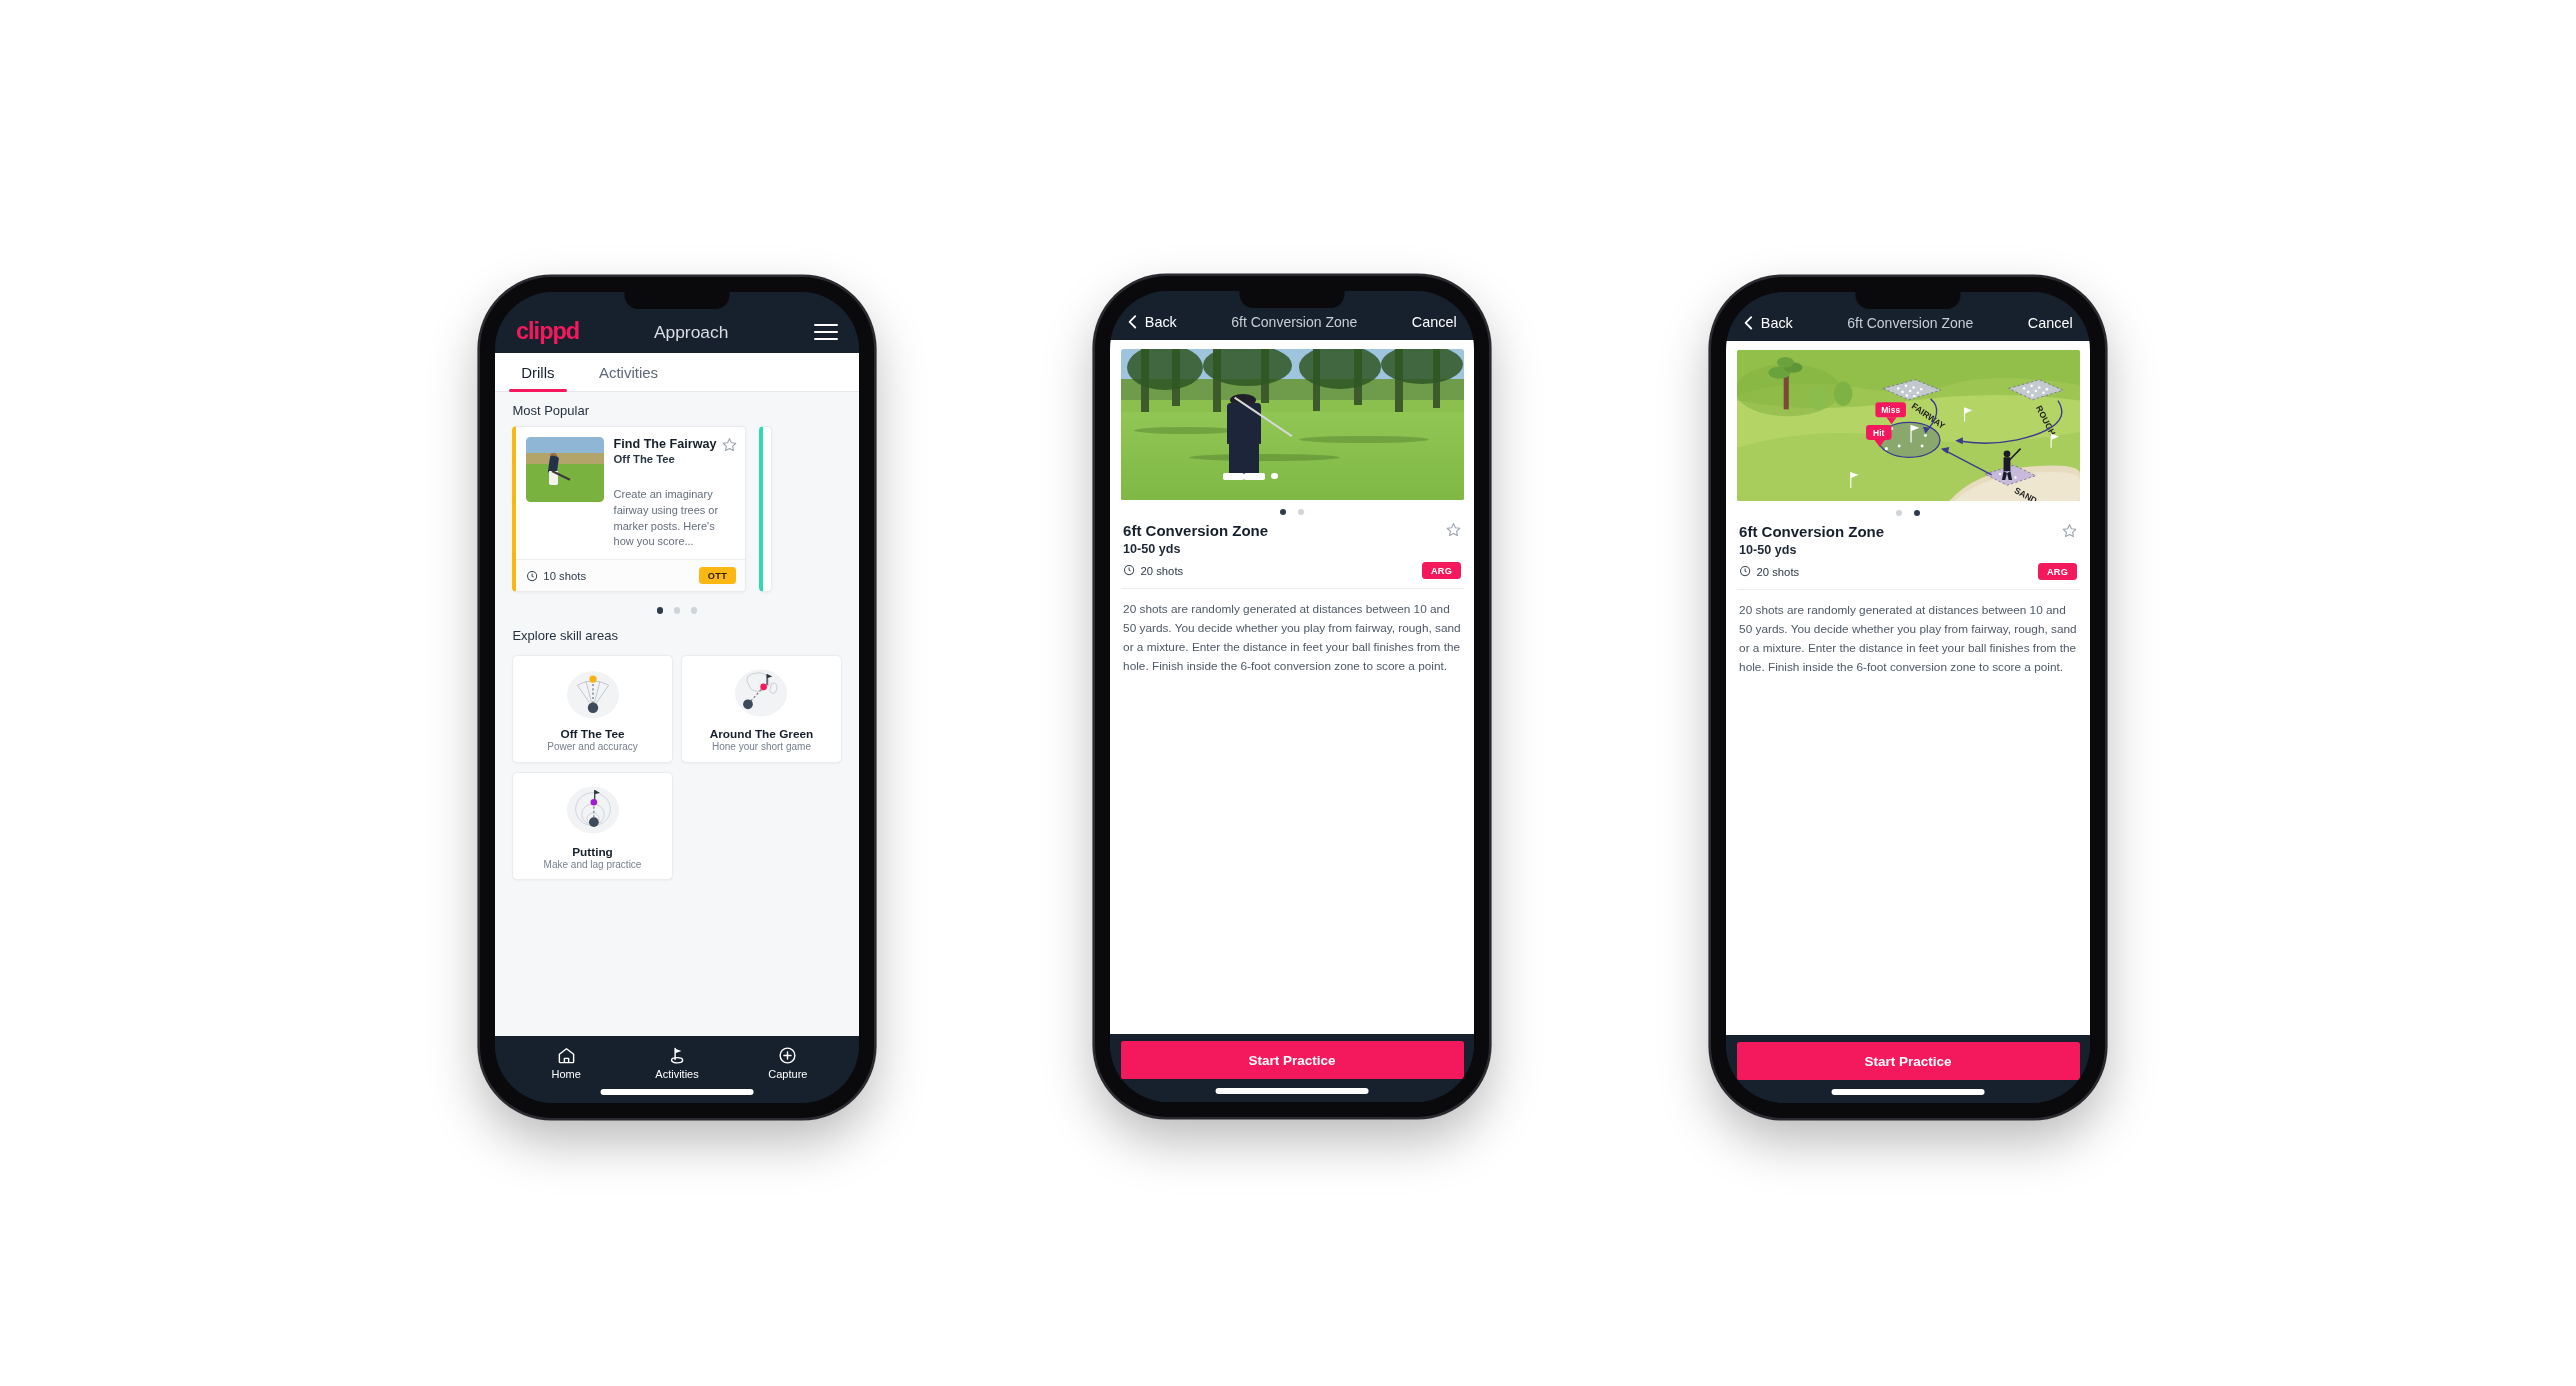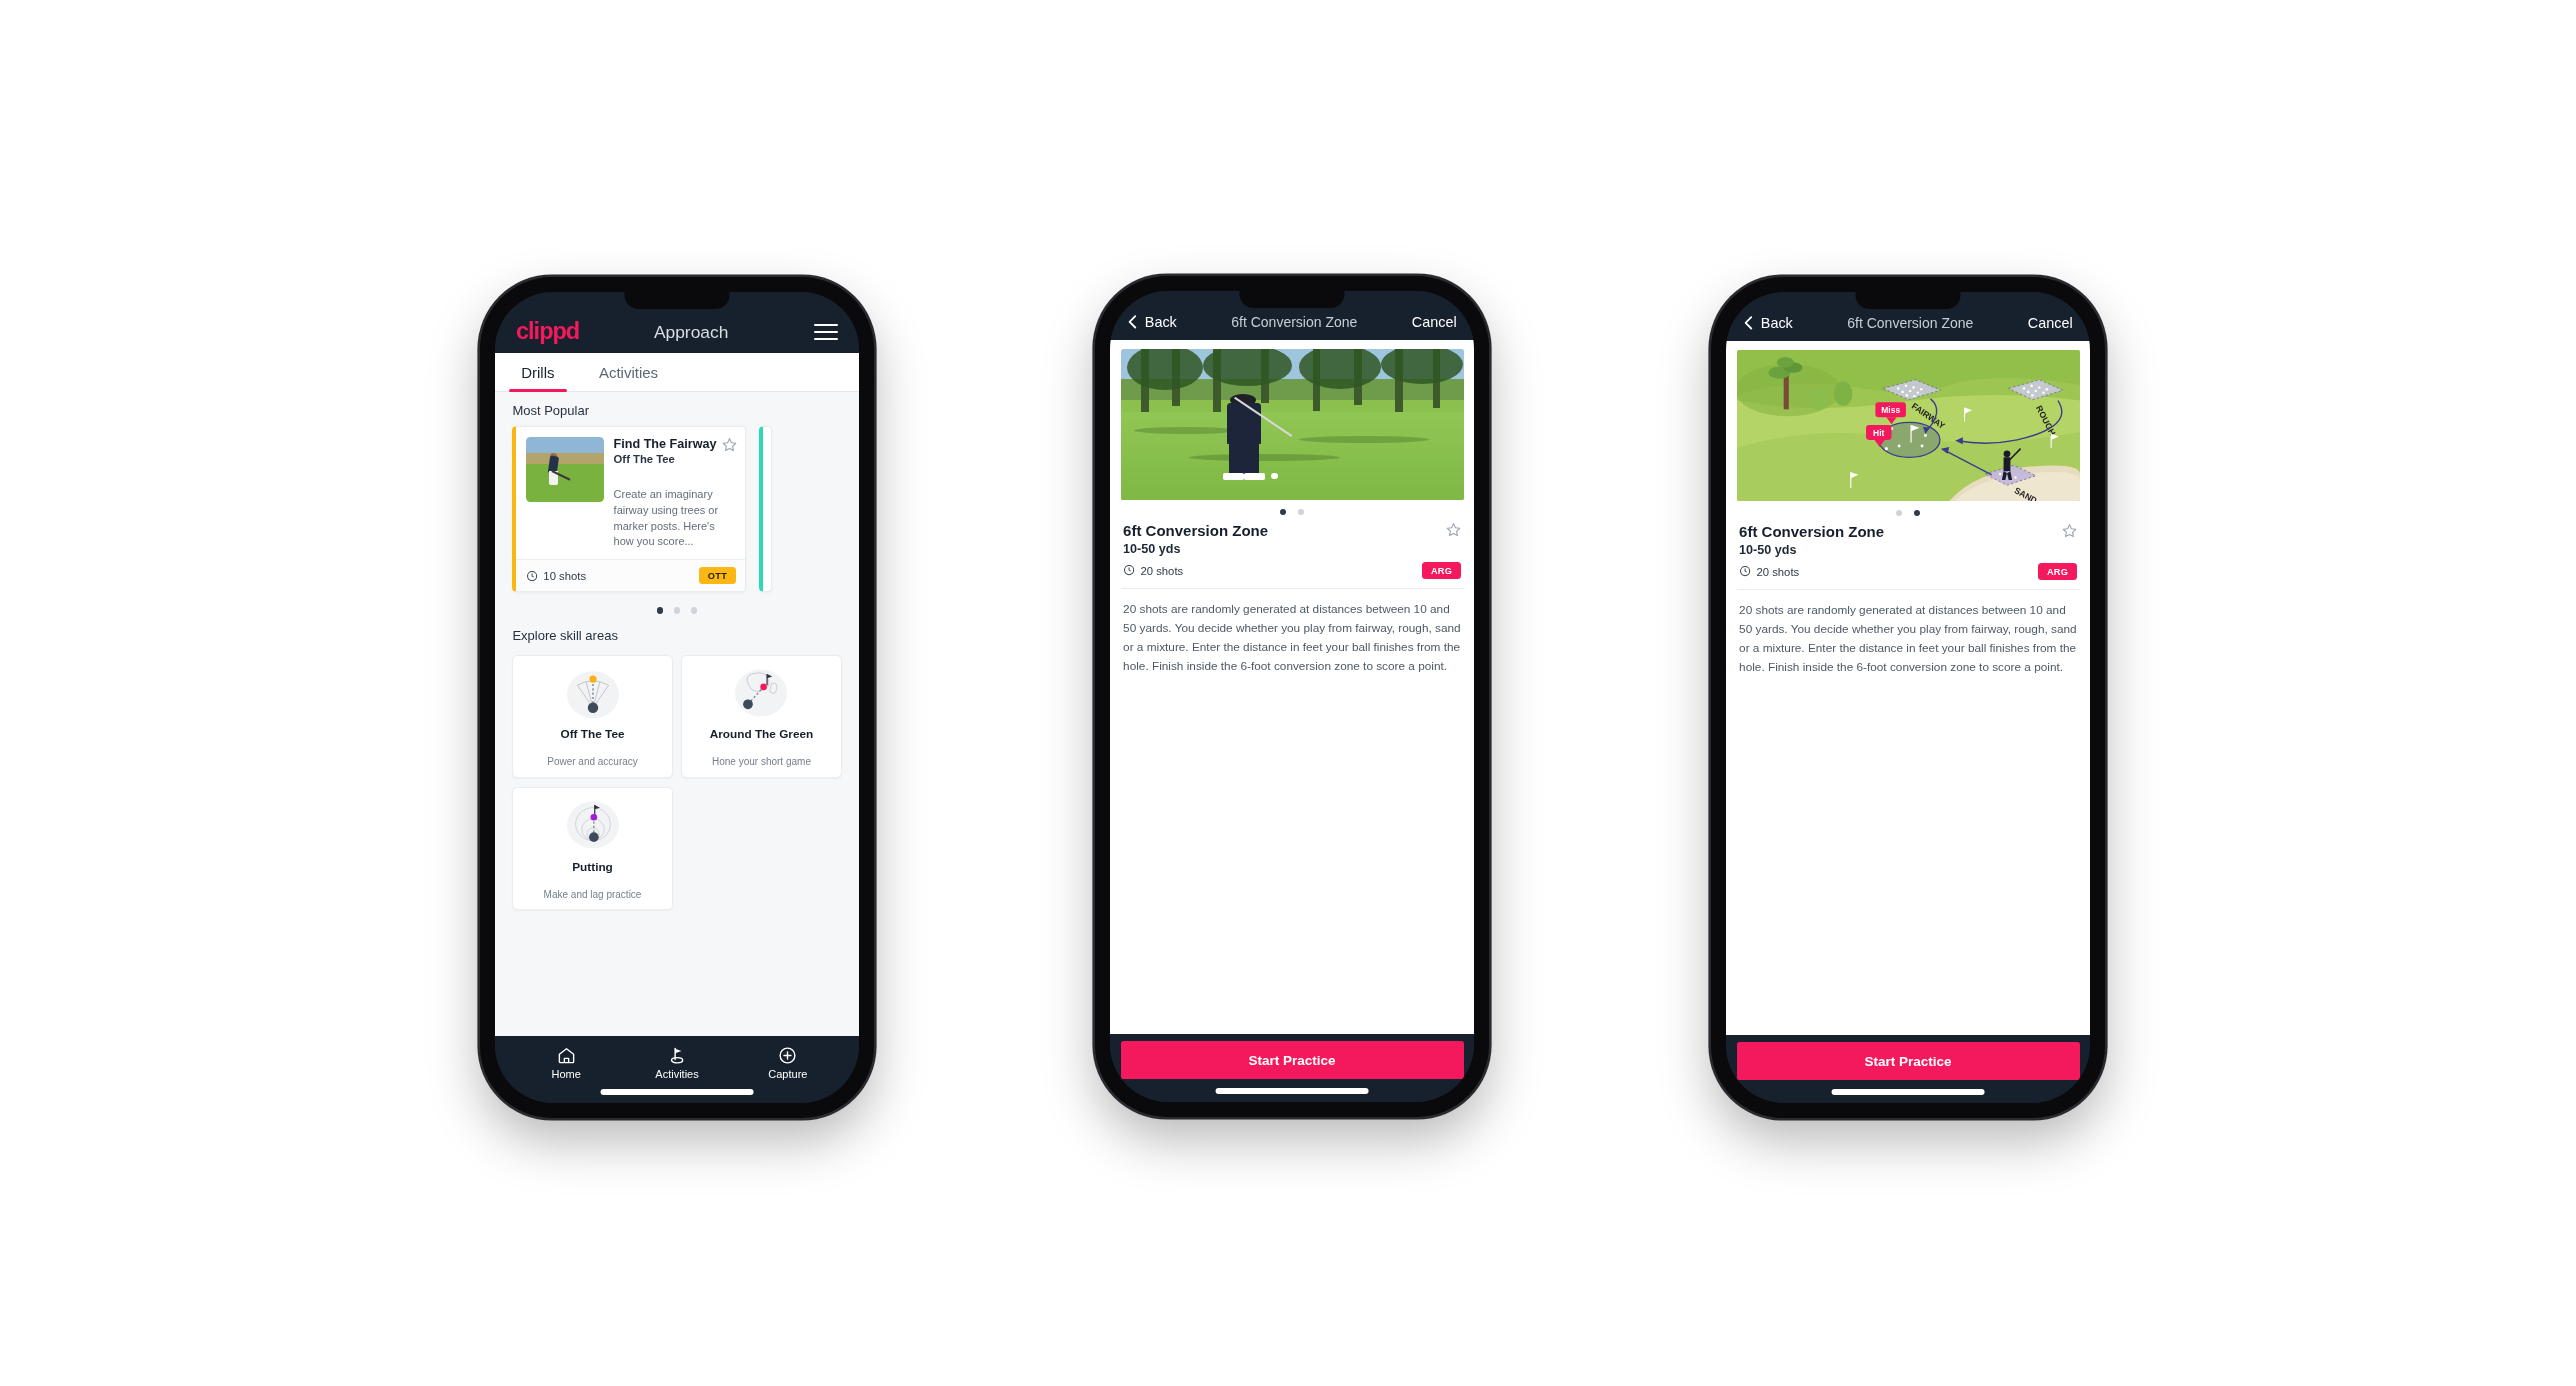--- a/index.html
+++ b/index.html
@@ -75,21 +75,21 @@
   .dots { display:flex; justify-content:center; gap:10.5px; padding:15px 0 3.5px; }
   .dot { width:6.1px; height:6.1px; border-radius:50%; background:#cfd4da; cursor:pointer; }
   .dot.on { background:#2f3a4a; }
 
   .skills-grid { display:grid; grid-template-columns:1fr 1fr; gap:8.7px; padding:3.5px 17.4px 14px; }
   .skill { background:#ffffff; border:0.9px solid #eaecef; border-radius:5.2px;
            padding:10.5px 5.2px 9.6px; text-align:center; cursor:pointer;
            box-shadow:0 0.9px 1.7px rgba(0,0,0,.04); }
   .skill-icon { width:66px; height:54px; margin:0 auto 4.4px; }
   .skill-name { font-size:11.8px; font-weight:bold; color:#16202c; }
-  .skill-sub { font-size:10px; color:#76808c; margin-top:15px; }
+  .skill-sub { font-size:10px; color:#76808c; margin-top:0; }
 
   .bottom-nav { flex:0 0 auto; background:#17212e; display:flex; padding:9.6px 15.7px 23px;
                 position:relative; }
   .bn-item { flex:1; display:flex; flex-direction:column; align-items:center; gap:3.5px;
              cursor:pointer; }
   .bn-label { font-size:11px; color:#ffffff; }
 
   
   .nav-detail { height:49px; background:#17212e; display:flex; align-items:center;
                 padding:12.2px 17.4px 0; flex:0 0 auto; }

